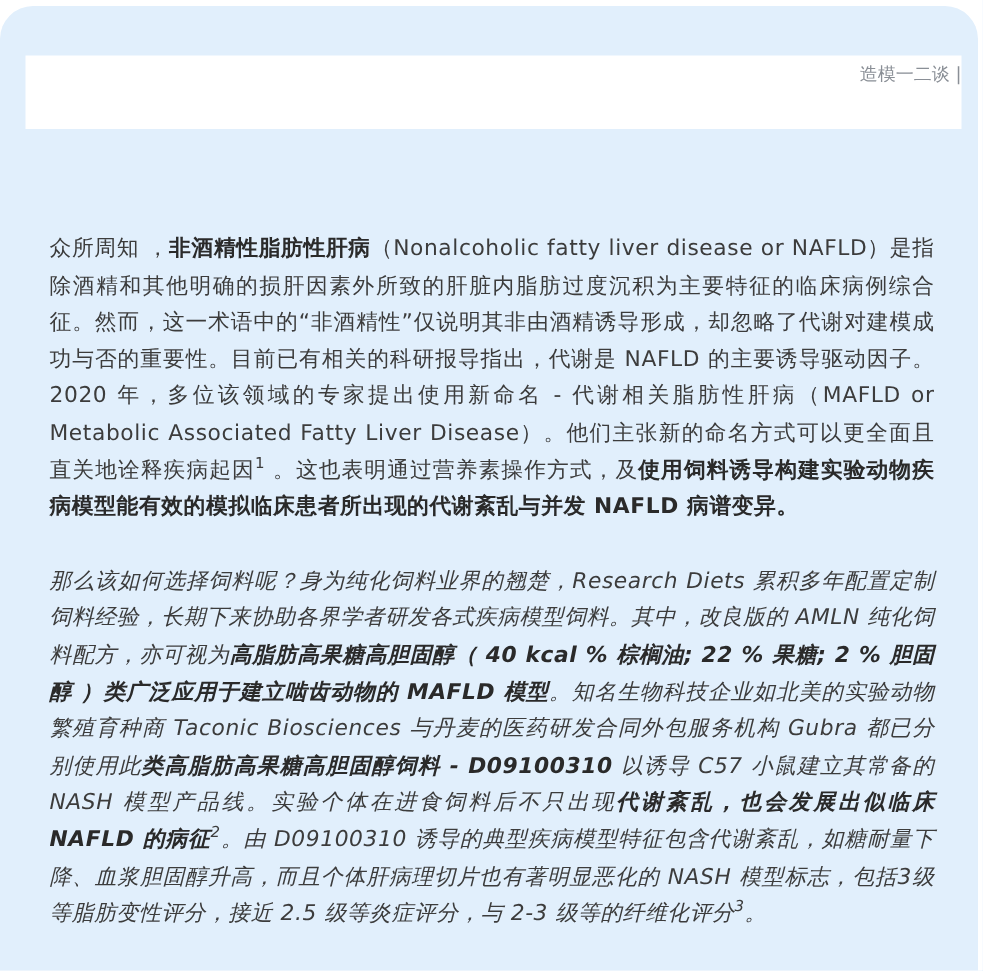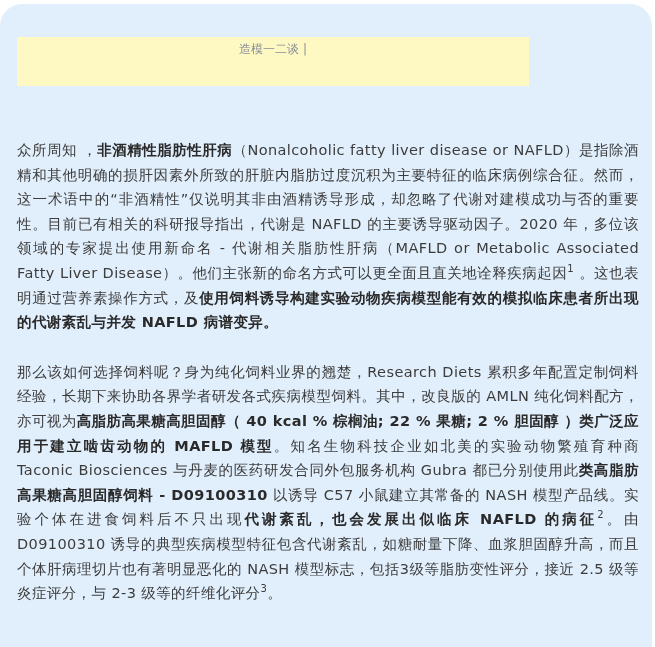--- a/index.html
+++ b/index.html
@@ -20,24 +20,24 @@
       top: 4px;
       width: 652px;
       height: 643px;
       background: #e1effc;
       border-radius: 22px 22px 0 0;
     }
     .header-band {
       position: absolute;
       left: 17px;
       top: 33px;
-      width: 512px;
+      width: 624px;
       height: 49px;
-      background: #fef9c3;
-      text-align: center;
+      background: #ffffff;
+      text-align: right;
     }
     .header-kicker {
       display: block;
       margin-top: 3px;
       font-size: 12px;
       line-height: 18px;
       color: #8a8f96;
     }
     .header-title {
       display: block;
@@ -53,24 +53,25 @@
       left: 17px;
       top: 134px;
       width: 622px;
       color: #3c3c3c;
       font-size: 14.5px;
       line-height: 24.6px;
       letter-spacing: 0.4px;
       text-align: justify;
     }
     .article p {
-      margin: 0;
+      margin: 16px;
     }
     .article p + p {
       margin-top: 25px;
+      font-style: italic;
     }
     .article b {
       font-weight: bold;
       color: #2a2a2a;
     }
     .article sup {
       font-size: 10px;
       line-height: 0;
       vertical-align: 6px;
     }

